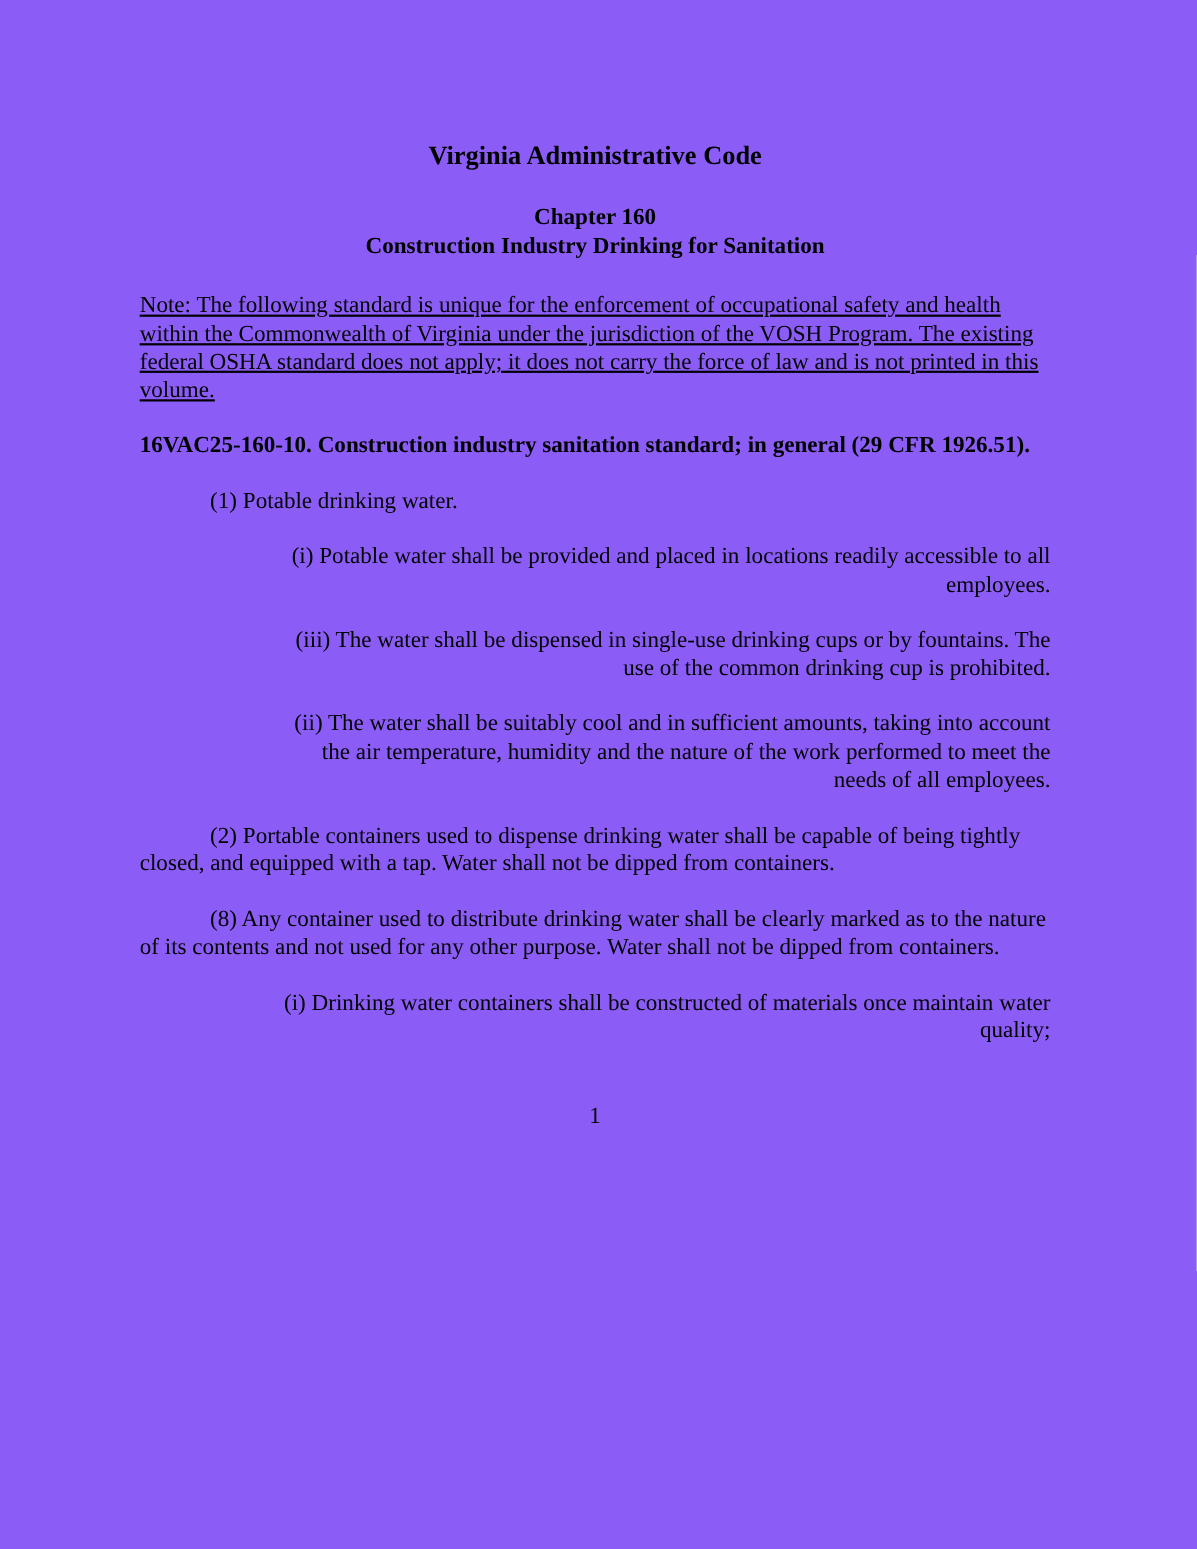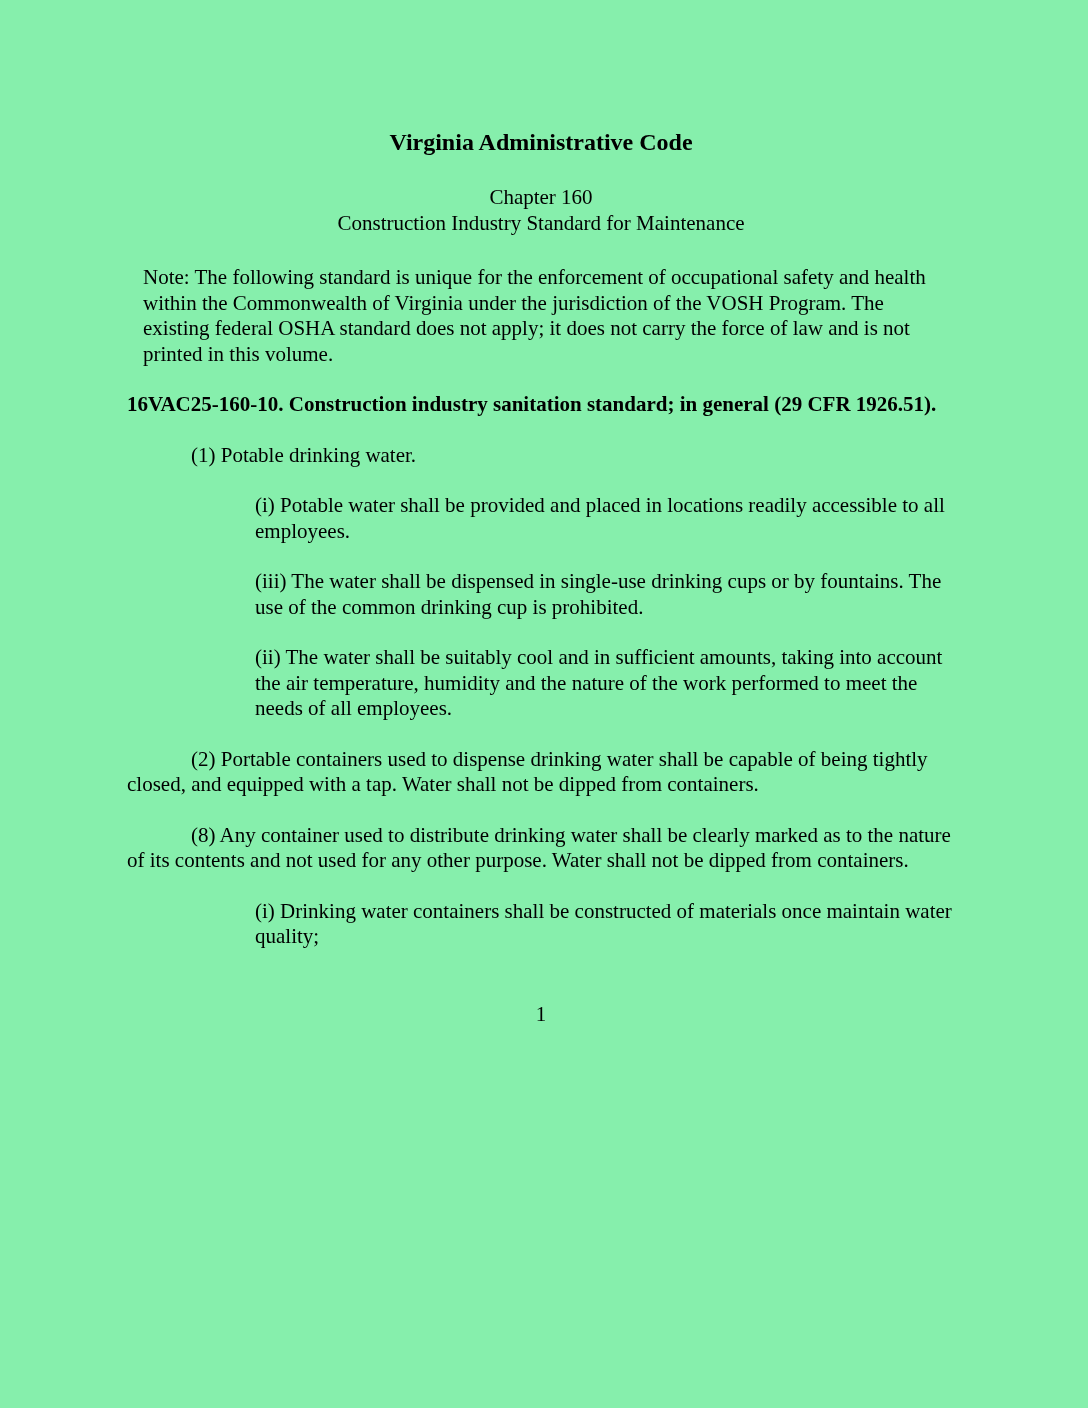--- a/index.html
+++ b/index.html
@@ -4,72 +4,74 @@
 <style>
   html, body {
     margin: 0;
     padding: 0;
     background: #ffffff;
   }
   .page {
     position: relative;
     width: 1088px;
     height: 1408px;
-    background: #86efac;
+    background: #8b5cf6;
     color: #000000;
     font-family: "Liberation Serif", "DejaVu Serif", serif;
     font-size: 21px;
     line-height: 25.5px;
     box-sizing: border-box;
     padding: 129px 133px 0 127px;
     overflow: hidden;
   }
   .title {
     font-size: 24px;
     font-weight: bold;
     text-align: center;
     margin: 0;
     line-height: 27px;
   }
   .chapter {
     text-align: center;
-    font-weight: normal;
+    font-weight: bold;
     margin-top: 29px;
   }
   .note {
-    margin: 29px 0 0 16px;
+    margin: 29px 0 0 0;
+    text-decoration: underline;
   }
   .section-heading {
     font-weight: bold;
     margin: 25px 0 0 0;
   }
   .para {
     margin: 25px 0 0 0;
   }
   .para.level1 {
     text-indent: 64px;
   }
   .para.level2 {
     margin-left: 128px;
     text-indent: 0;
+    text-align: right;
   }
   .page-number {
     text-align: center;
     margin-top: 52px;
   }
 </style>
 </head>
 <body>
 
 <div class="page">
   <h1 class="title">Virginia Administrative Code</h1>
 
   <div class="chapter">
     <div>Chapter 160</div>
-    <div>Construction Industry Standard for Maintenance</div>
+    <div>Construction Industry Drinking for Sanitation</div>
   </div>
 
   <p class="note">Note: The following standard is unique for the enforcement of occupational safety and health within the Commonwealth of Virginia under the jurisdiction of the VOSH Program. The existing federal OSHA standard does not apply; it does not carry the force of law and is not printed in this volume.</p>
 
   <p class="section-heading">16VAC25-160-10. Construction industry sanitation standard; in general (29 CFR 1926.51).</p>
 
   <div id="paragraphs">
       <p class="para level1">(1) Potable drinking water.</p>
       <p class="para level2">(i) Potable water shall be provided and placed in locations readily accessible to all employees.</p>
       <p class="para level2">(iii) The water shall be dispensed in single-use drinking cups or by fountains. The use of the common drinking cup is prohibited.</p>

